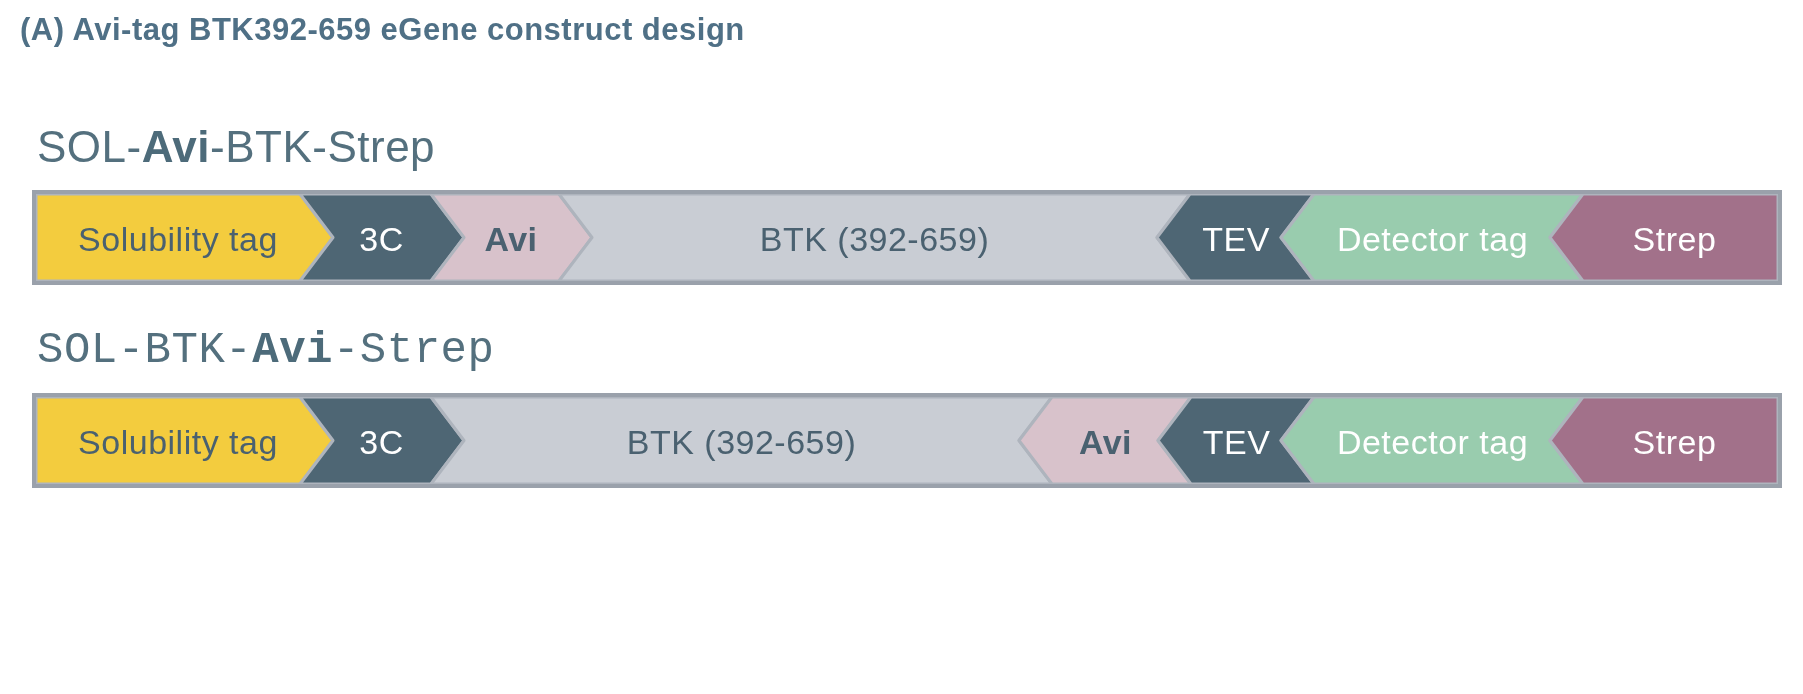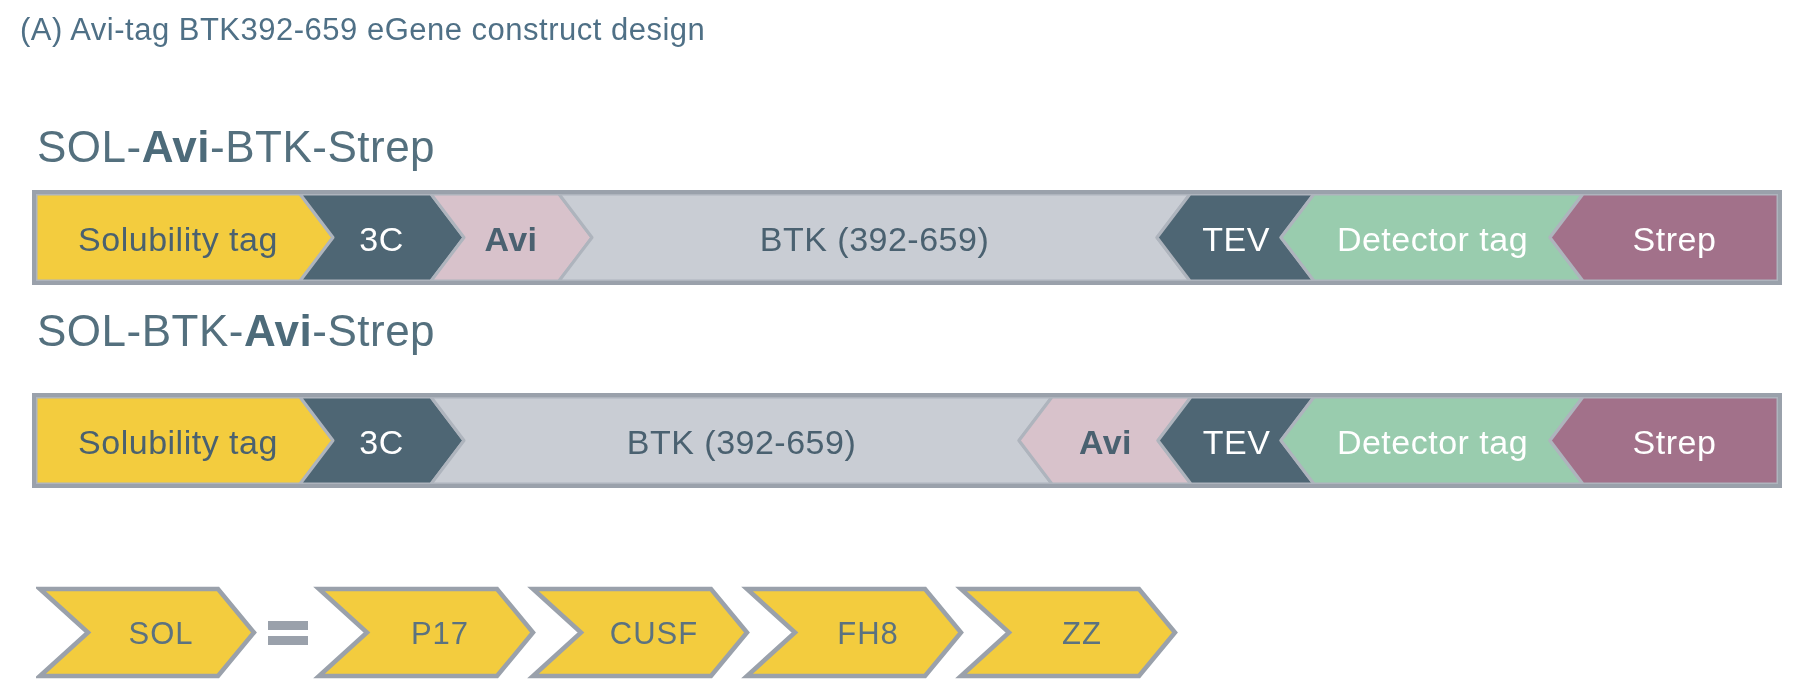--- a/index.html
+++ b/index.html
@@ -5,30 +5,30 @@
   html,body{margin:0;padding:0;background:#ffffff;}
   #page{
     position:relative;
     width:1803px;height:694px;
     background:#ffffff;
     font-family:"Liberation Sans", sans-serif;
     overflow:hidden;
   }
   .title{
     position:absolute;left:20px;top:12px;
-    font-size:31px;font-weight:normal;letter-spacing:0.5px;
+    font-size:31px;font-weight:bold;letter-spacing:0.5px;
     color:#4f7086;
   }
   .construct-label{
     position:absolute;left:37px;
     font-size:44px;color:#54707e;letter-spacing:0.5px;
   }
   .construct-label b{font-weight:bold;color:#4d6b7a;}
   #label-0{top:122px;}
-  #label-1{top:306px;}
+  #label-1{top:325px;font-family:Liberation Mono, monospace;}
   .bar{position:absolute;left:32px;width:1750px;height:76px;}
   #bar-0{top:190px;}
   #bar-1{top:393px;}
   #legend{position:absolute;left:36px;top:585px;width:1190px;height:95px;}
   svg{display:block;}
   text{font-family:"Liberation Sans", sans-serif;}
 </style>
 </head>
 <body>
 
@@ -70,29 +70,13 @@
         <polygon points="1159,4 1282,4 1249,47.5 1282,91 1159,91 1126,47.5" fill="#4e6674" stroke="#aeb4bd" stroke-width="3" stroke-linejoin="round"></polygon>
         <text x="1204.5" y="48.5" text-anchor="middle" dominant-baseline="central" font-size="34" fill="#ffffff" font-weight="normal" letter-spacing="0.5">TEV</text>
         <polygon points="1282,4 1551,4 1518,47.5 1551,91 1282,91 1249,47.5" fill="#99ccae" stroke="#aeb4bd" stroke-width="3" stroke-linejoin="round"></polygon>
         <text x="1400.5" y="48.5" text-anchor="middle" dominant-baseline="central" font-size="34" fill="#ffffff" font-weight="normal" letter-spacing="0.5">Detector tag</text>
         <polygon points="1551,4 1746,4 1746,91 1551,91 1518,47.5" fill="#a2718a" stroke="#aeb4bd" stroke-width="3" stroke-linejoin="round"></polygon>
         <text x="1642.5" y="48.5" text-anchor="middle" dominant-baseline="central" font-size="34" fill="#ffffff" font-weight="normal" letter-spacing="0.5">Strep</text>
         <rect x="2" y="2" width="1746" height="91" fill="none" stroke="#9aa1ab" stroke-width="4"></rect>
       </svg>
     </div>
 
-  <div id="legend">
-      <svg width="1190" height="95" viewBox="0 0 1190 95">
-        <polygon points="4,4 182,4 218,47.5 182,91 4,91 52,47.5" fill="#f3cc3e" stroke="#9aa1ab" stroke-width="4.5" stroke-linejoin="miter"></polygon>
-        <text x="125" y="48.5" text-anchor="middle" dominant-baseline="central" font-size="31" fill="#5b7280" letter-spacing="1">SOL</text>
-        <rect x="232" y="36" width="40" height="9" fill="#9aa1ab"></rect>
-        <rect x="232" y="51" width="40" height="9" fill="#9aa1ab"></rect>
-        <polygon points="283,4 461,4 497,47.5 461,91 283,91 331,47.5" fill="#f3cc3e" stroke="#9aa1ab" stroke-width="4.5" stroke-linejoin="miter"></polygon>
-        <text x="404" y="48.5" text-anchor="middle" dominant-baseline="central" font-size="31" fill="#5b7280" letter-spacing="1">P17</text>
-        <polygon points="497,4 675,4 711,47.5 675,91 497,91 545,47.5" fill="#f3cc3e" stroke="#9aa1ab" stroke-width="4.5" stroke-linejoin="miter"></polygon>
-        <text x="618" y="48.5" text-anchor="middle" dominant-baseline="central" font-size="31" fill="#5b7280" letter-spacing="1">CUSF</text>
-        <polygon points="711,4 889,4 925,47.5 889,91 711,91 759,47.5" fill="#f3cc3e" stroke="#9aa1ab" stroke-width="4.5" stroke-linejoin="miter"></polygon>
-        <text x="832" y="48.5" text-anchor="middle" dominant-baseline="central" font-size="31" fill="#5b7280" letter-spacing="1">FH8</text>
-        <polygon points="925,4 1103,4 1139,47.5 1103,91 925,91 973,47.5" fill="#f3cc3e" stroke="#9aa1ab" stroke-width="4.5" stroke-linejoin="miter"></polygon>
-        <text x="1046" y="48.5" text-anchor="middle" dominant-baseline="central" font-size="31" fill="#5b7280" letter-spacing="1">ZZ</text>
-      </svg>
-    </div>
 </div>
 
 </body></html>

